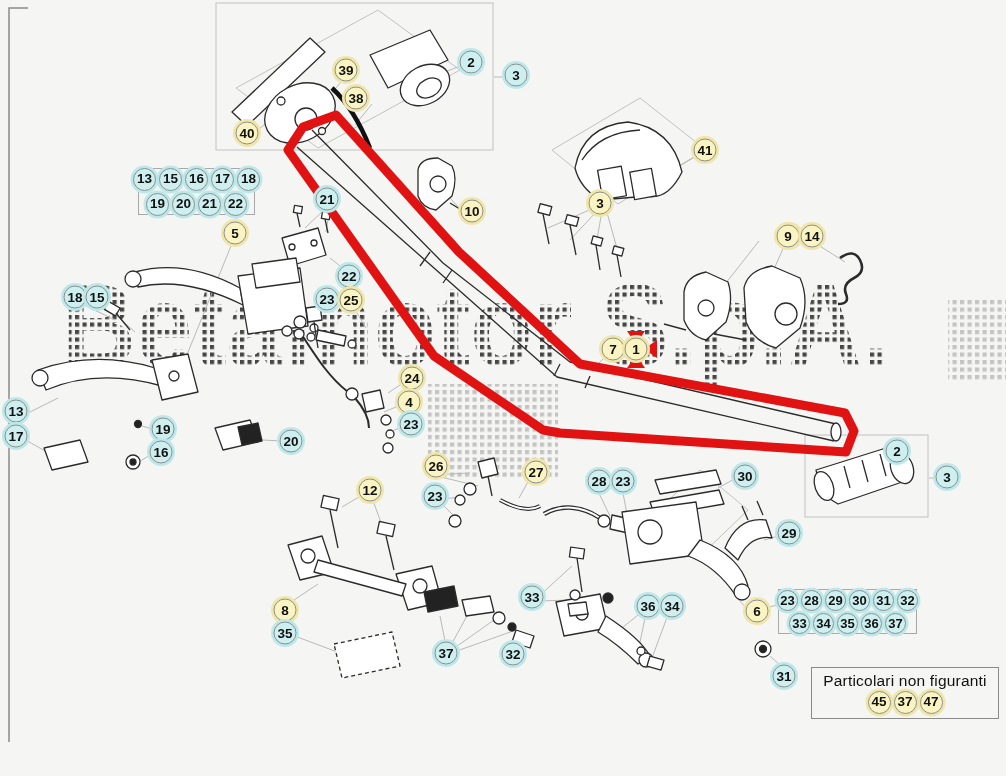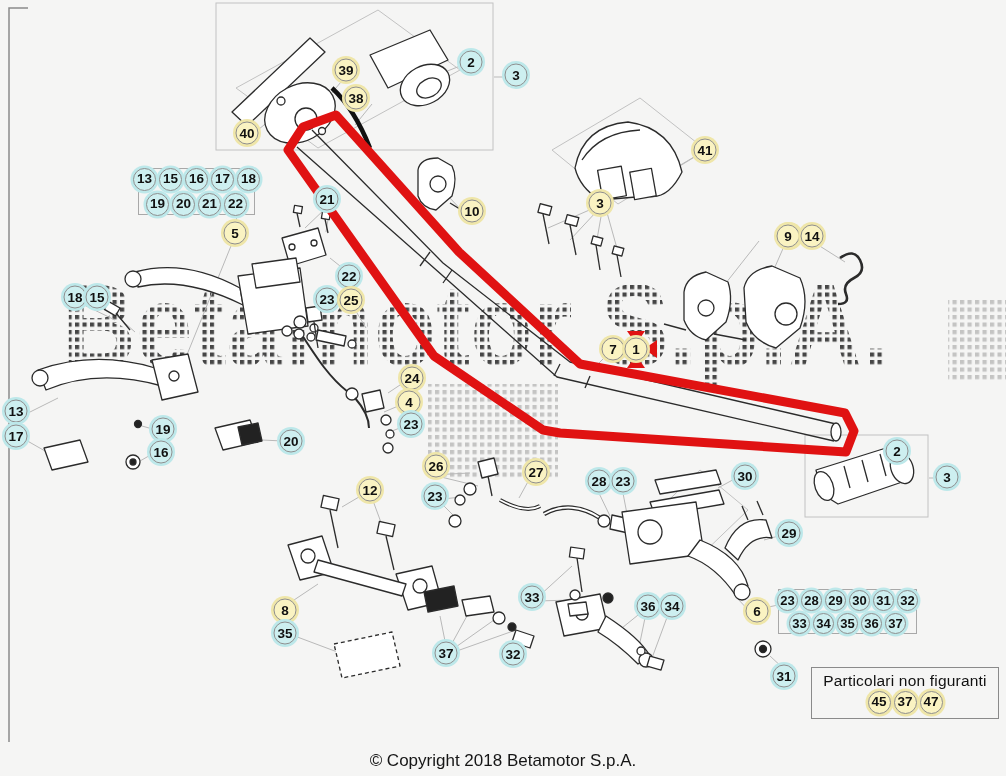--- a/index.html
+++ b/index.html
@@ -405,14 +405,13 @@
     <div class="ns-title">Particolari non figuranti</div>
     <div class="leg-row" id="legend-ns">
         <div class="leg-row">
           <span class="callout inline yellow">45</span>
           <span class="callout inline yellow">37</span>
           <span class="callout inline yellow">47</span>
         </div>
       </div>
   </div>
 
-  <div class="footer-copy">© Copyright 2018 Betamotor S.p.A.</div>
 </div>
 
 </body></html>

